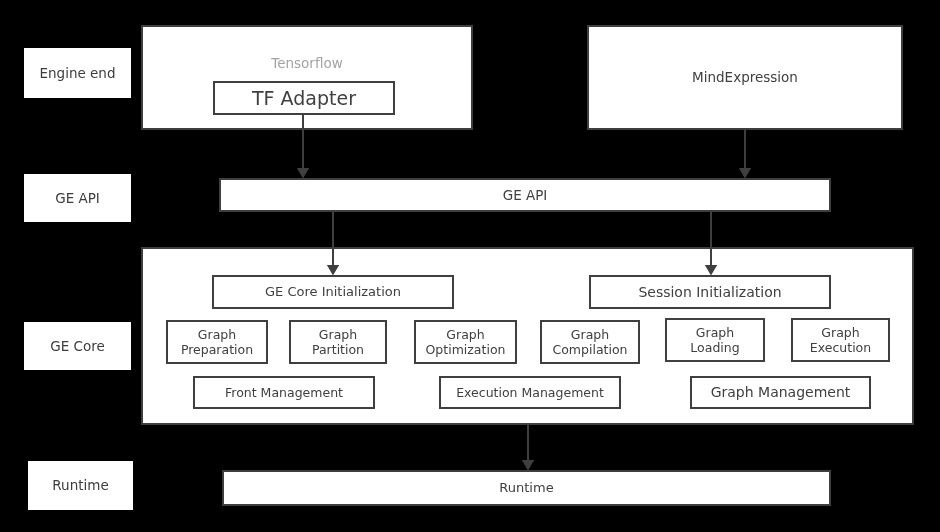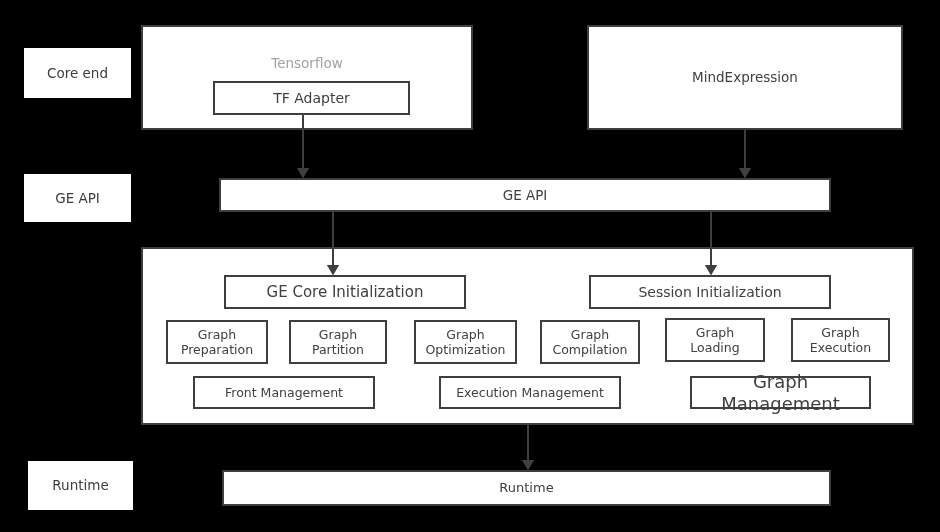--- a/index.html
+++ b/index.html
@@ -51,51 +51,54 @@
   }
   .arrow { position: absolute; }
   .arrow svg { display: block; overflow: visible; }
 </style>
 </head>
 <body>
 
 <div id="canvas">
 
   <div class="box layer-label" style="left:24px; top:48px; width:107px; height:50px;">
-    <span>Core end</span>
+    <span>Engine end</span>
   </div>
 
   <div class="box layer-label" style="left:24px; top:174px; width:107px; height:48px;">
     <span>GE API</span>
   </div>
 
+  <div class="box layer-label" style="left:24px; top:322px; width:107px; height:48px;">
+    <span>GE Core</span>
+  </div>
 
   <div class="box layer-label" style="left:28px; top:461px; width:105px; height:49px;">
     <span>Runtime</span>
   </div>
 
   <div class="container-box" style="left:141px; top:25px; width:332px; height:105px;">
   </div>
   <div class="lbl" style="left:141px; top:52px; width:332px; height:22px; font-size:13.5px;">Tensorflow</div>
 
-  <div class="box outlined" style="left:213px; top:81px; width:197px; height:34px; font-size:14px;">
+  <div class="box outlined" style="left:213px; top:81px; width:182px; height:34px; font-size:19px;">
     <span>TF Adapter</span>
   </div>
 
   <div class="box outlined" style="left:587px; top:25px; width:316px; height:105px; font-size:13.5px;">
     <span>MindExpression</span>
   </div>
 
   <div class="box outlined" style="left:219px; top:178px; width:612px; height:34px; font-size:13.5px;">
     <span>GE API</span>
   </div>
 
   <div class="container-box" style="left:141px; top:247px; width:773px; height:178px;"></div>
 
-  <div class="box outlined" style="left:224px; top:275px; width:242px; height:34px; font-size:15px;">
+  <div class="box outlined" style="left:212px; top:275px; width:242px; height:34px; font-size:13px;">
     <span>GE Core Initialization</span>
   </div>
   <div class="box outlined" style="left:589px; top:275px; width:242px; height:34px; font-size:14px;">
     <span>Session Initialization</span>
   </div>
 
   <div class="box outlined" style="left:166px; top:320px; width:102px; height:44px; font-size:12.5px;">
     <span>Graph
 Preparation</span>
   </div>
@@ -119,21 +122,21 @@
     <span>Graph
 Execution</span>
   </div>
 
   <div class="box outlined" style="left:193px; top:376px; width:182px; height:33px; font-size:12.5px;">
     <span>Front Management</span>
   </div>
   <div class="box outlined" style="left:439px; top:376px; width:182px; height:33px; font-size:12.5px;">
     <span>Execution Management</span>
   </div>
-  <div class="box outlined" style="left:690px; top:376px; width:181px; height:33px; font-size:18px;">
+  <div class="box outlined" style="left:690px; top:376px; width:181px; height:33px; font-size:14px;">
     <span>Graph Management</span>
   </div>
 
   <div class="box outlined" style="left:222px; top:470px; width:609px; height:36px; font-size:13px;">
     <span>Runtime</span>
   </div>
 
   <div class="arrow" style="left:0; top:0; width:940px; height:532px; pointer-events:none;">
     <svg width="940" height="532" viewBox="0 0 940 532">
       <defs>

